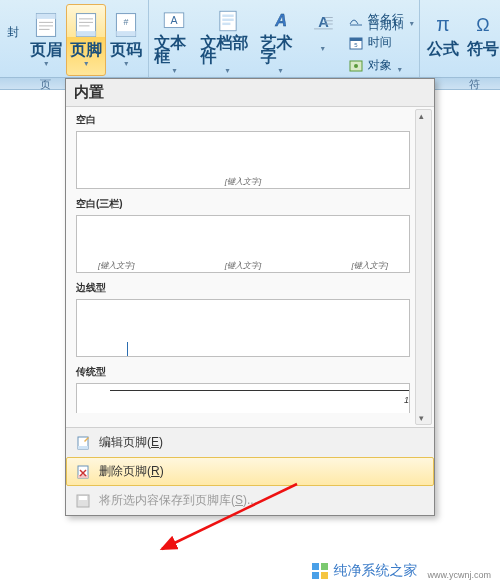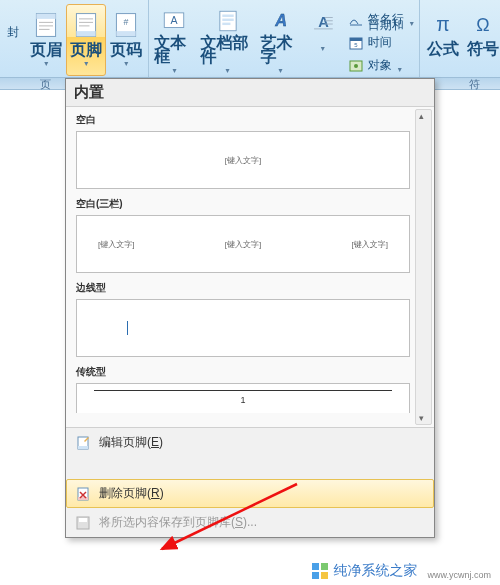--- a/index.html
+++ b/index.html
@@ -107,22 +107,23 @@
       font-size: 10px; font-weight: bold; color: #333;
       margin-bottom: 4px;
     }
     .dd-preview {
       background: #fff;
       border: 1px solid #bfbfbf;
       height: 58px;
       width: 100%;
       position: relative;
       display: flex;
-      align-items: center;
+      align-items: flex-end;
       justify-content: center;
+      font-style: italic;
     }
     .dd-preview .ph {
       font-size: 8px; color: #666;
       border: 1px dashed transparent;
     }
     .dd-preview.three { justify-content: space-between; padding: 0 20px;}
     .dd-preview.line { justify-content:flex-start; padding-left:50px;}
     .dd-preview.line .cursor{width:1px;height:14px;background:#2b6db0;}
     .dd-preview.trad { flex-direction:column; justify-content:flex-end; padding-bottom:8px;}
     .dd-preview.trad .hr{width:90%;height:1px;background:#333;margin-bottom:4px;}
@@ -136,21 +137,20 @@
     .dd-foot-item {
       display: flex; align-items: center; gap: 8px;
       padding: 5px 8px;
       font-size: 12px; color: #333;
       border: 1px solid transparent;
     }
     .dd-foot-item.hover {
       background: linear-gradient(to bottom, #fff7dd, #ffe9a8);
       border: 1px solid #e7c254;
       border-radius: 2px;
-      margin-top: 22px;
     }
     .dd-foot-item.disabled { color: #9a9a9a; }
     .dd-foot-ico { width:16px;height:16px;display:flex;align-items:center;justify-content:center;}
     .underline { text-decoration: underline; }
 
     
     .red-arrow {
       position: absolute;
       left: 152px; top: 479px;
       width: 150px; height: 80px;

